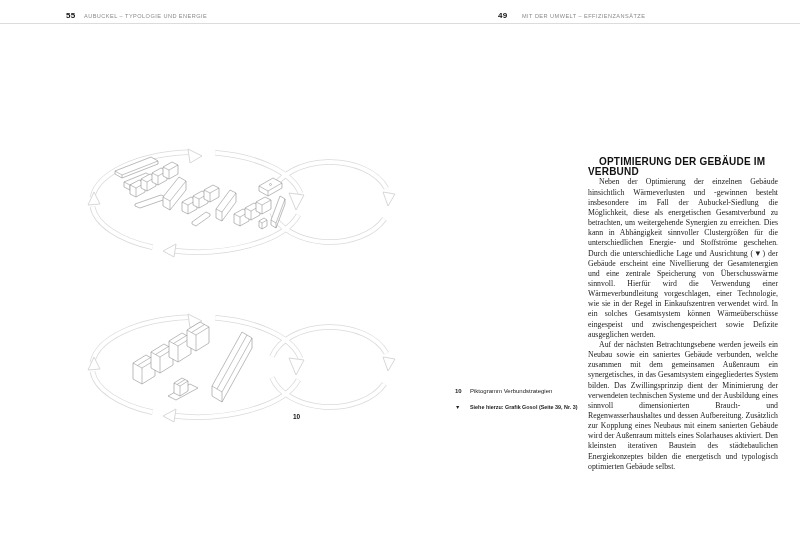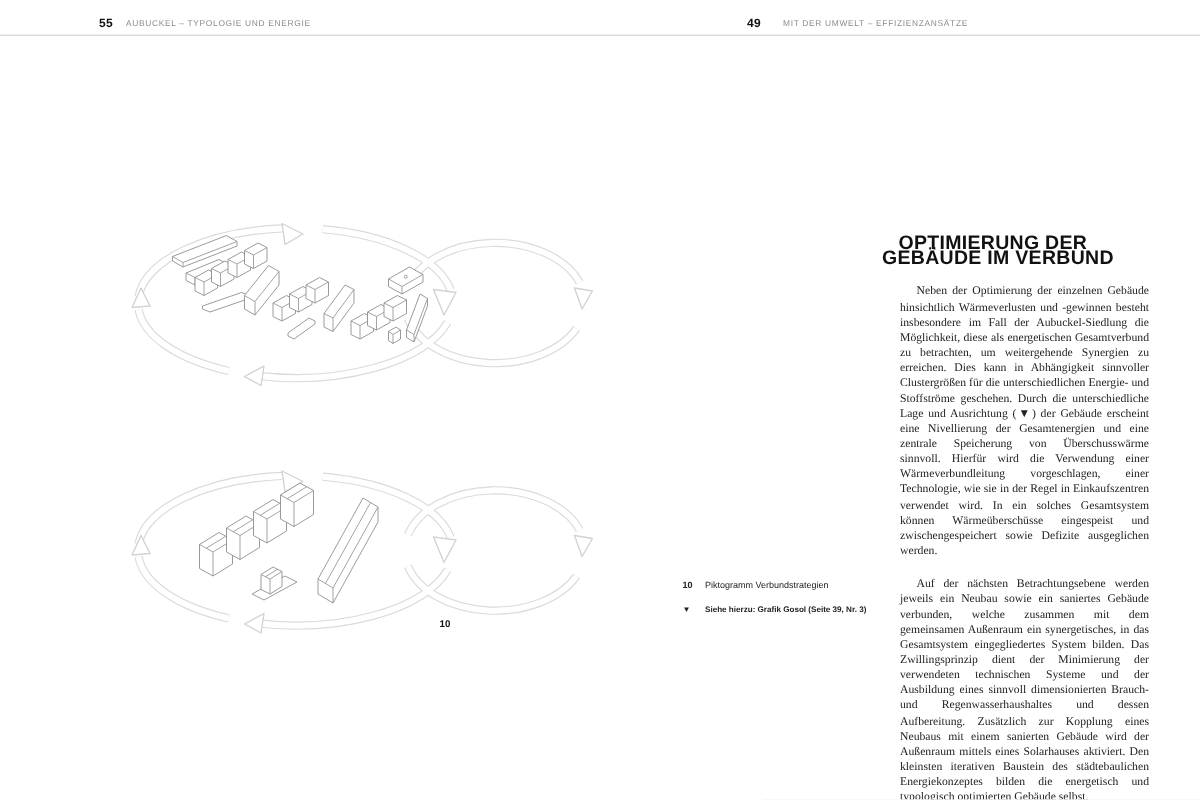--- a/index.html
+++ b/index.html
@@ -10,23 +10,23 @@
   .hdr-title{position:absolute;top:12.5px;font-size:5.6px;letter-spacing:.45px;color:#8a8a8a;text-transform:uppercase;}
   .hdr-rule{position:absolute;top:23px;left:0;width:800px;height:1px;background:#dcdcdc;}
   
   .fig-num{position:absolute;left:293px;top:413px;font-size:6.5px;font-weight:bold;color:#111;}
   .cap-row{position:absolute;left:455px;width:160px;display:flex;}
   .cap-marker{width:15px;flex:0 0 15px;font-weight:bold;}
   .cap1{top:388px;font-size:6px;color:#222;}
   .cap2{top:404px;font-size:5.4px;font-weight:bold;color:#222;}
   
   .article{position:absolute;left:588px;top:157px;width:190px;}
-  .article h2{margin:0;font-size:13px;letter-spacing:.2px;font-weight:bold;color:#111;
+  .article h2{margin:0;font-size:10px;letter-spacing:.2px;font-weight:bold;color:#111;
               text-indent:11px;line-height:10.2px;font-family:"Liberation Sans",sans-serif;}
-  .article p{margin:12px;font-size:7.8px;line-height:10.15px;text-align:justify;text-indent:11px;
+  .article p{margin:0;font-size:7.8px;line-height:10.15px;text-align:justify;text-indent:11px;
              color:#222;font-family:"Liberation Serif",serif;}
   
   .band{fill:none;stroke:#dadada;stroke-width:5.5;}
   .bandfill{fill:none;stroke:#ffffff;stroke-width:4;}
   .ah{fill:#ffffff;stroke:#d2d2d2;stroke-width:.9;stroke-linejoin:round;}
   .bld{fill:#ffffff;stroke:#8f8f8f;stroke-width:.6;stroke-linejoin:round;}
   .bln{fill:none;stroke:#8f8f8f;stroke-width:.55;}
 </style>
 </head>
 <body>

